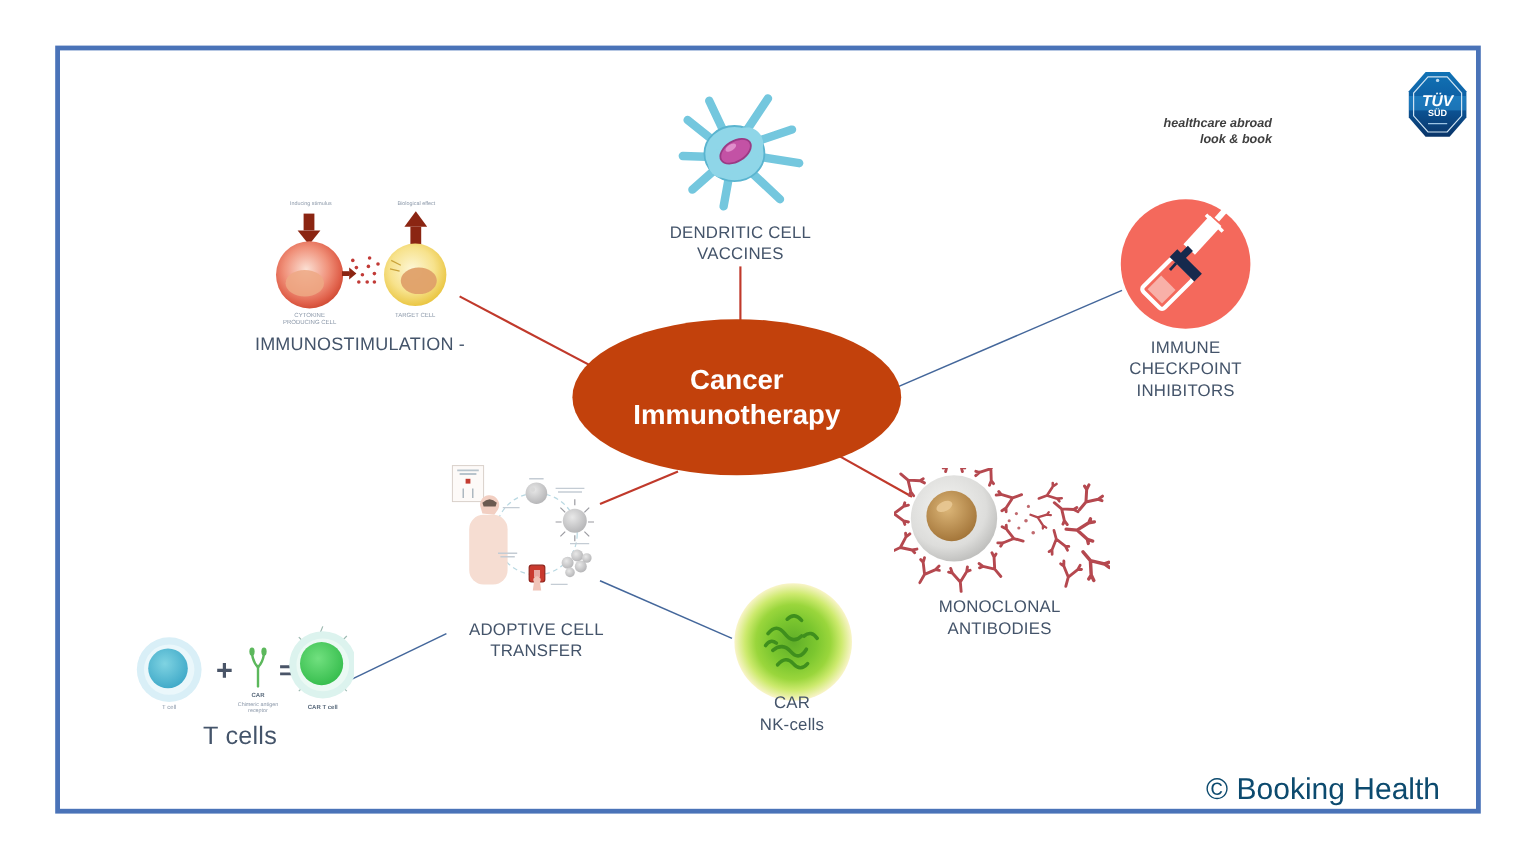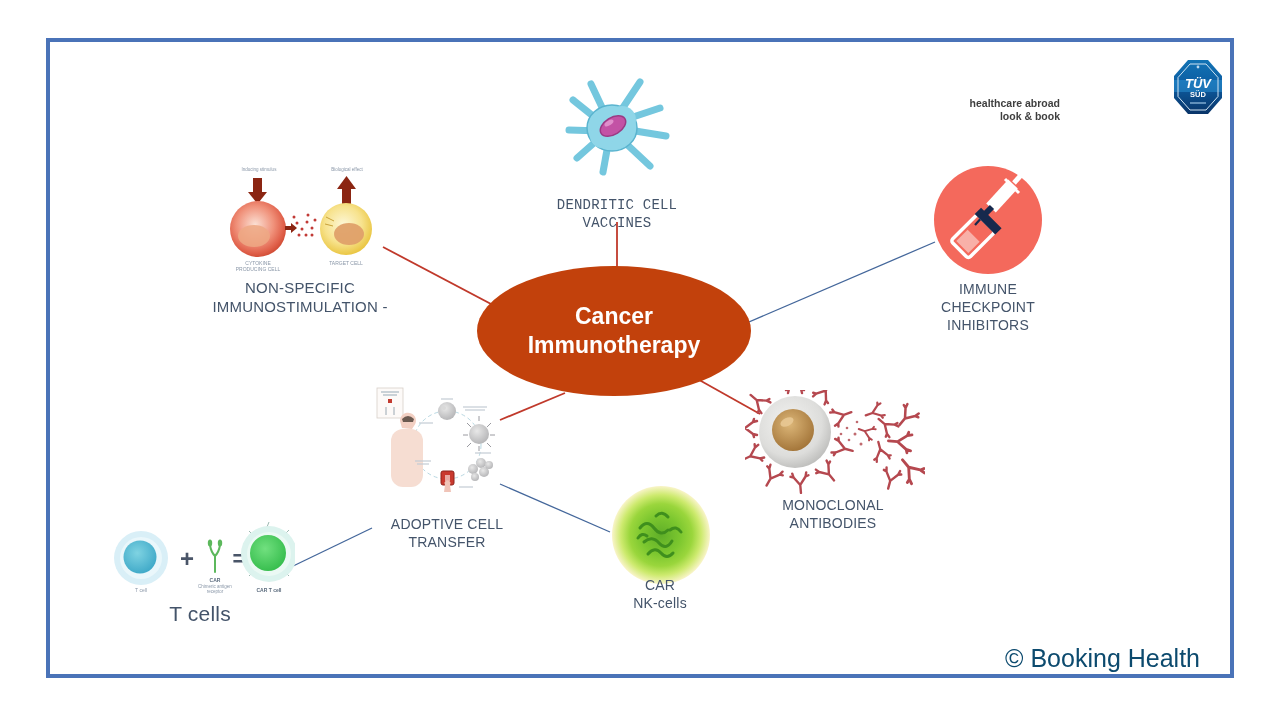--- a/index.html
+++ b/index.html
@@ -53,21 +53,21 @@
     position:absolute;left:6px;top:0;font-size:35px;font-weight:bold;color:#3b3b3b;
     letter-spacing:-1px;
   }
   .logo .i-dot{position:relative;}
   .logo .i-dot::after{
     content:"";position:absolute;left:50%;top:2px;transform:translateX(-50%);
     width:7px;height:7px;border-radius:50%;background:#f2a20d;
   }
   .logo .tagline{
     position:absolute;left:2px;top:41px;width:108px;text-align:right;
-    font-size:10.5px;font-weight:bold;color:#3f3f3f;line-height:1.22;
+    font-size:10.5px;font-weight:bold;color:#3f3f3f;line-height:1.22;font-style:italic;
   }
   .logo .health{
     position:absolute;left:112px;top:35px;font-size:35px;font-weight:bold;color:#2767ab;
     letter-spacing:-1px;
   }
   .tuv{position:absolute;left:1172px;top:58px;width:52px;height:58px;}
   
   .copyright{
     position:absolute;right:80px;top:644px;font-size:25px;color:#0c4a6e;
   }
@@ -346,33 +346,32 @@
     <use href="#ab" transform="translate(130,22) rotate(70) scale(0.9)"></use>
     <use href="#ab" transform="translate(142,36) rotate(130)"></use>
     <use href="#ab" transform="translate(136,62) rotate(165) scale(0.95)"></use>
     <use href="#ab" transform="translate(156,52) rotate(95) scale(1.15)"></use>
     <use href="#ab" transform="translate(162,26) rotate(40) scale(1.05)"></use>
     <use href="#ab" transform="translate(166,80) rotate(140) scale(1.2)"></use>
     <use href="#ab" transform="translate(146,88) rotate(15) scale(1.0)"></use>
   </svg>
 </div>
 
-<div class="label" style="left:517px;top:197px;width:200px;font-family:Liberation Mono, monospace;">
+<div class="label" style="left:517px;top:185px;width:200px;">
   <div>DENDRITIC CELL</div>
   <div>VACCINES</div>
 </div>
 
 <div class="label" style="left:908px;top:281px;width:160px;">
   <div>IMMUNE</div>
   <div>CHECKPOINT</div>
   <div>INHIBITORS</div>
 </div>
 
 <div class="label big" style="left:168px;top:278px;width:264px;">
-  <div>NON-SPECIFIC</div>
   <div>IMMUNOSTIMULATION -</div>
 </div>
 
 <div class="label" style="left:347px;top:516px;width:200px;">
   <div>ADOPTIVE CELL</div>
   <div>TRANSFER</div>
 </div>
 
 <div class="label mixed" style="left:100px;top:601px;width:200px;">
   <div>T cells</div>

